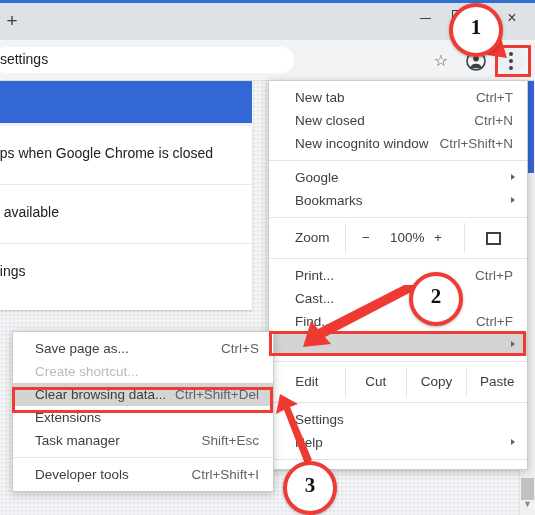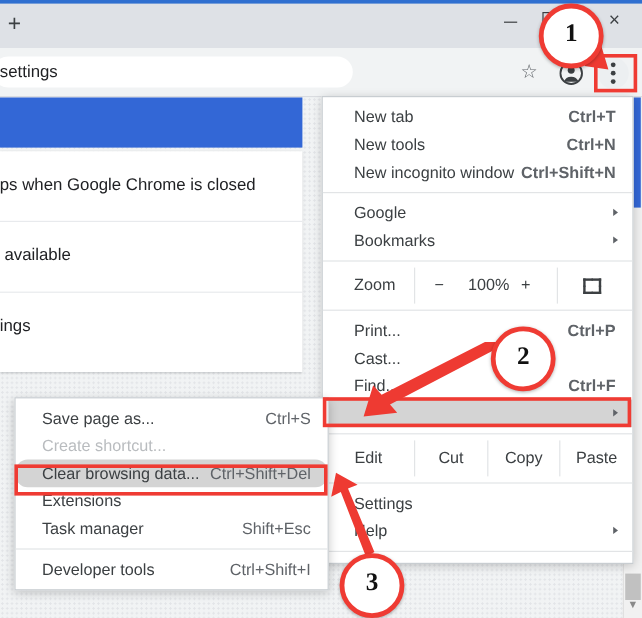--- a/index.html
+++ b/index.html
@@ -71,21 +71,21 @@
 
   
   .cmenu{
     position:absolute;left:268px;top:80px;width:258px;
     background:#ffffff;border:1px solid #c8cdd1;
     box-shadow:0 2px 8px rgba(0,0,0,.22);
     font-size:13.5px;color:#3c4043;
   }
   .cm-item{position:relative;height:23px;line-height:23px;}
   .cm-item .lbl{position:absolute;left:26px;white-space:nowrap;}
-  .cm-item .acc{position:absolute;right:14px;color:#5f6368;white-space:nowrap;font-weight:bold;}
+  .cm-item .acc{position:absolute;right:14px;color:#5f6368;white-space:nowrap;}
   .cm-item .arrow{position:absolute;right:12px;top:8px;width:0;height:0;
                   border-left:4px solid #5f6368;border-top:3.5px solid transparent;border-bottom:3.5px solid transparent;}
   .cm-sep{height:1px;background:#e2e4e6;margin:5px 0;}
   .cm-item.highlight{background:#d4d4d4;}
 
   
   .cm-zoomrow{position:relative;height:30px;display:flex;align-items:stretch;}
   .zr-label{width:76px;position:relative;}
   .zr-label span{position:absolute;left:26px;top:7px;}
   .zr-ctrl{flex:1;border-left:1px solid #e2e4e6;position:relative;}
@@ -110,21 +110,21 @@
   .submenu{
     position:absolute;left:12px;top:331px;width:260px;
     background:#ffffff;border:1px solid #c8cdd1;
     box-shadow:0 2px 8px rgba(0,0,0,.22);
     font-size:13.5px;color:#3c4043;
   }
   .sm-item{position:relative;height:23px;line-height:23px;}
   .sm-item .lbl{position:absolute;left:22px;white-space:nowrap;}
   .sm-item .acc{position:absolute;right:14px;color:#5f6368;white-space:nowrap;}
   .sm-item.disabled .lbl{color:#b9bcbf;}
-  .sm-item.highlight{background:#d4d4d4;border-radius:10px;}
+  .sm-item.highlight{background:#d4d4d4;}
   .sm-sep{height:1px;background:#e2e4e6;margin:5px 0;}
 
   
   .anno-box{position:absolute;border:3px solid #ef3b33;box-sizing:border-box;}
   .ab-1{left:495px;top:45px;width:36px;height:32px;}
   .ab-2{left:269px;top:331px;width:257px;height:25px;}
   .ab-3{left:12px;top:387px;width:261px;height:26px;}
 
   .anno-circle{
     position:absolute;width:46px;height:46px;border-radius:50%;
@@ -190,21 +190,21 @@
   </div>
 
   <div class="cmenu">
     <div style="height:5px"></div>
 
     <div class="cm-item">
       <span class="lbl">New tab</span>
       <span class="acc">Ctrl+T</span>
     </div>
     <div class="cm-item">
-      <span class="lbl">New tools</span>
+      <span class="lbl">New closed</span>
       <span class="acc">Ctrl+N</span>
     </div>
     <div class="cm-item">
       <span class="lbl">New incognito window</span>
       <span class="acc">Ctrl+Shift+N</span>
     </div>
 
     <div class="cm-sep"></div>
 
     <div class="cm-item">

